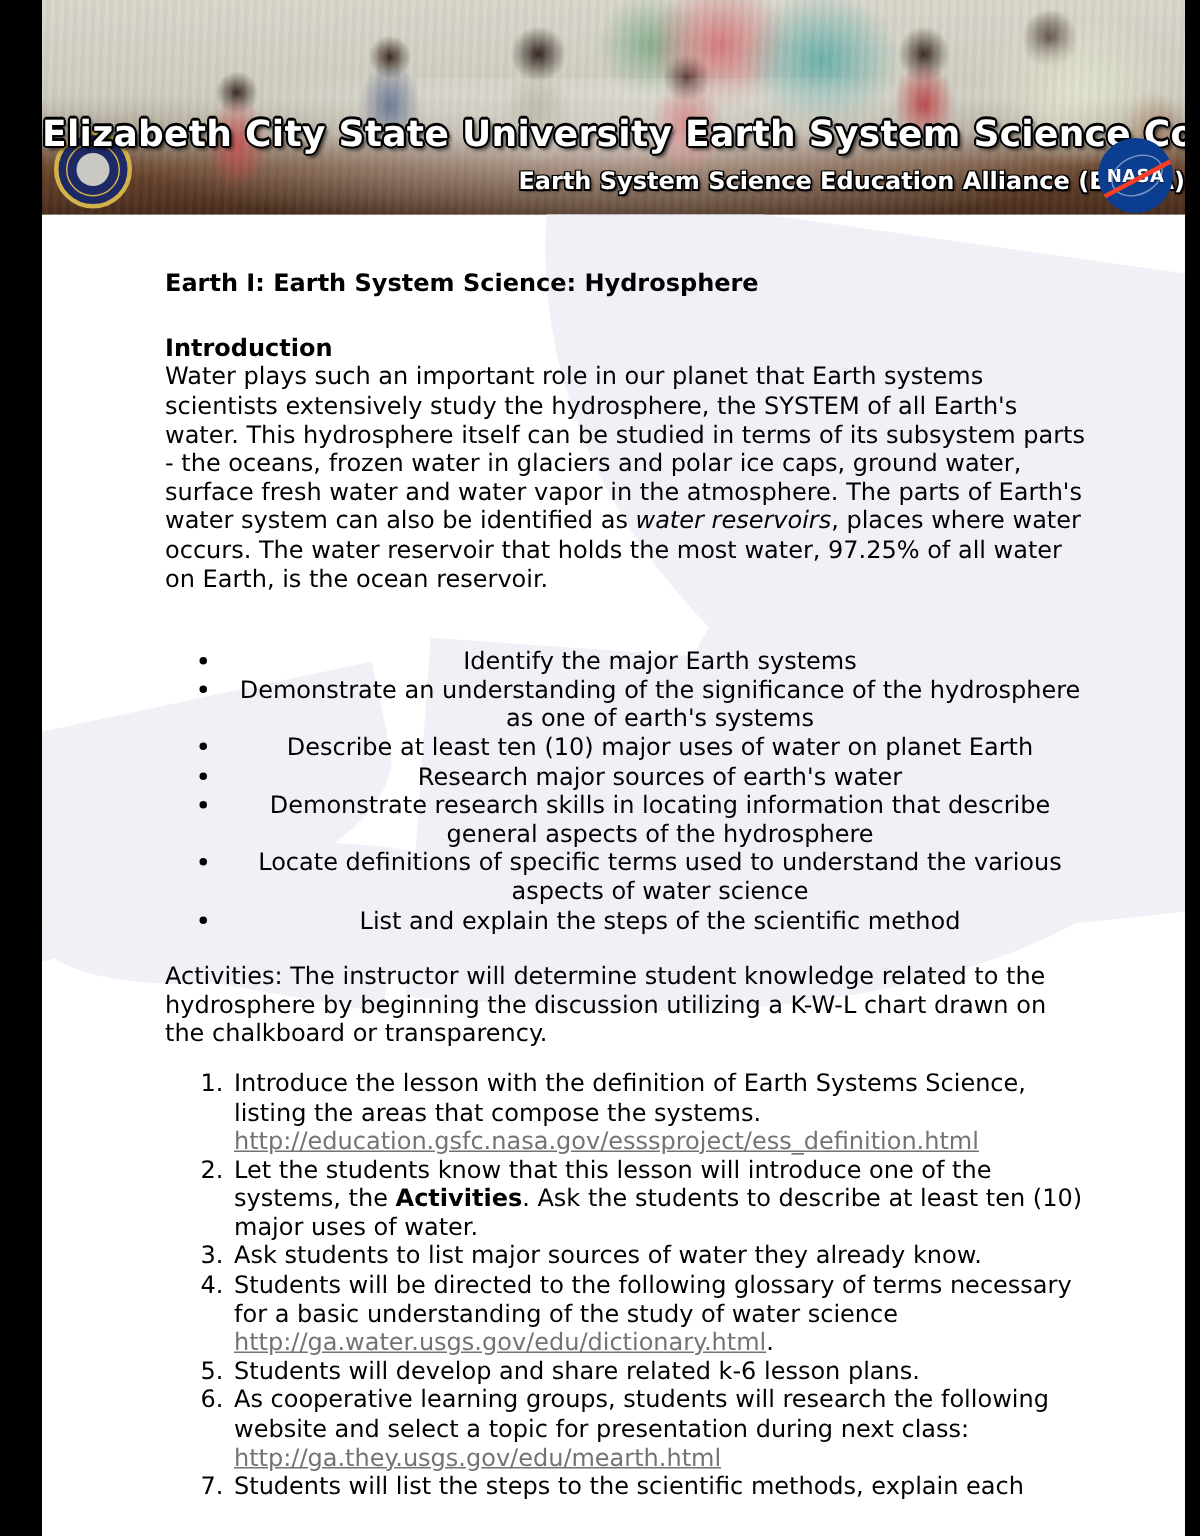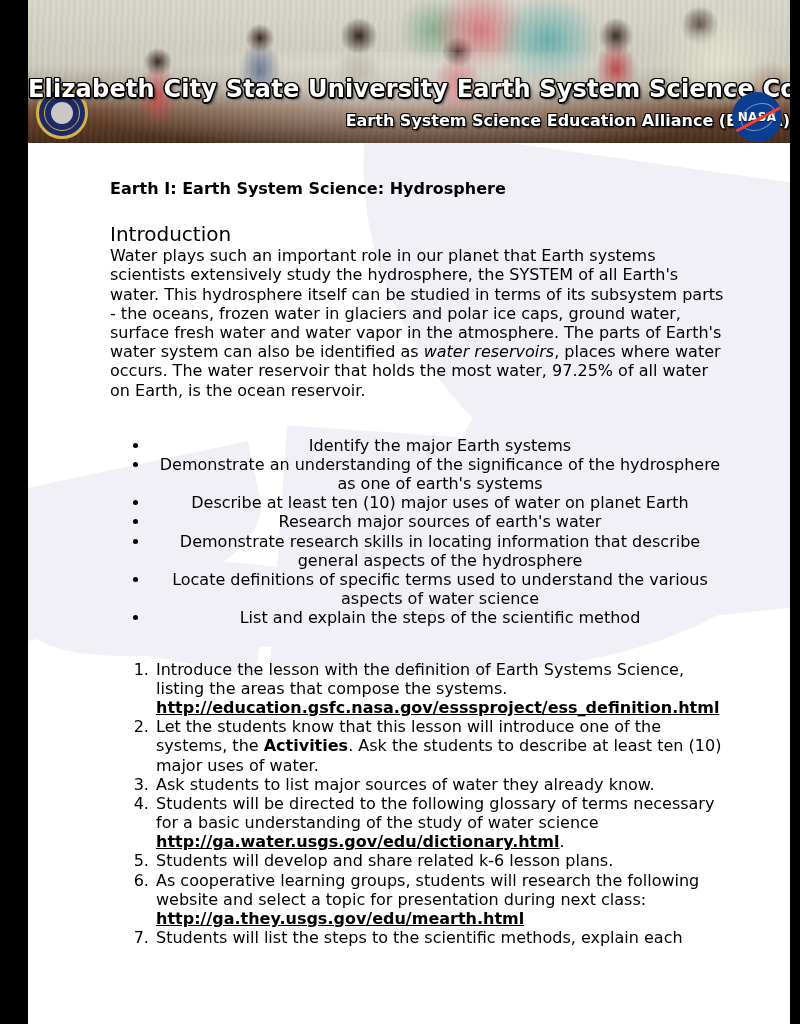--- a/index.html
+++ b/index.html
@@ -240,22 +240,22 @@
     line-height: 1.20;
     color: #000000;
     font-family: "DejaVu Sans", sans-serif;
   }
   .lesson-title {
     font-size: 16px;
     font-weight: bold;
     margin: 0 0 24px 0;
   }
   .section-heading {
-    font-size: 20px;
-    font-weight: normal;
+    font-size: 16px;
+    font-weight: bold;
     margin: 0;
   }
   .body-para {
     margin: 0;
     font-size: 16px;
   }
   .body-para em { font-style: italic; }
   .spacer-lg { height: 22px; }
   .spacer-md { height: 18px; }
 
@@ -275,23 +275,22 @@
     padding-left: 44px;
     list-style: decimal;
   }
   ol.activity-list li {
     margin: 0;
     padding-left: 2px;
   }
   ol.activity-list li b { font-weight: bold; }
 
   a.weblink {
-    color: #000000;
+    color: #737373;
     text-decoration: underline;
-    font-weight: bold;
   }
 </style>
 </head>
 <body>
 
 <div class="page">
 
   <div class="masthead">
     <div class="masthead-photo"></div>
     <div class="masthead-fade"></div>
@@ -338,20 +337,21 @@
         <li>Demonstrate an understanding of the significance of the hydrosphere as one of earth's systems</li>
         <li>Describe at least ten (10) major uses of water on planet Earth</li>
         <li>Research major sources of earth's water</li>
         <li>Demonstrate research skills in locating information that describe general aspects of the hydrosphere</li>
         <li>Locate definitions of specific terms used to understand the various aspects of water science</li>
         <li>List and explain the steps of the scientific method</li>
       </ul>
 
     <div class="spacer-md"></div>
 
+    <p class="body-para">Activities: The instructor will determine student knowledge related to the hydrosphere by beginning the discussion utilizing a K-W-L chart drawn on the chalkboard or transparency.</p>
 
     <ol class="activity-list">
         <li><span>Introduce the lesson with the definition of Earth Systems Science, listing the areas that compose the systems. </span><a class="weblink" href="#">http://education.gsfc.nasa.gov/esssproject/ess_definition.html</a></li>
         <li><span>Let the students know that this lesson will introduce one of the systems, the </span><b>Activities</b><span>. Ask the students to describe at least ten (10) major uses of water.</span></li>
         <li><span>Ask students to list major sources of water they already know.</span></li>
         <li><span>Students will be directed to the following glossary of terms necessary for a basic understanding of the study of water science </span><a class="weblink" href="#">http://ga.water.usgs.gov/edu/dictionary.html</a><span>.</span></li>
         <li><span>Students will develop and share related k-6 lesson plans.</span></li>
         <li><span>As cooperative learning groups, students will research the following website and select a topic for presentation during next class: </span><a class="weblink" href="#">http://ga.they.usgs.gov/edu/mearth.html</a></li>
         <li><span>Students will list the steps to the scientific methods, explain each</span></li>
       </ol>

